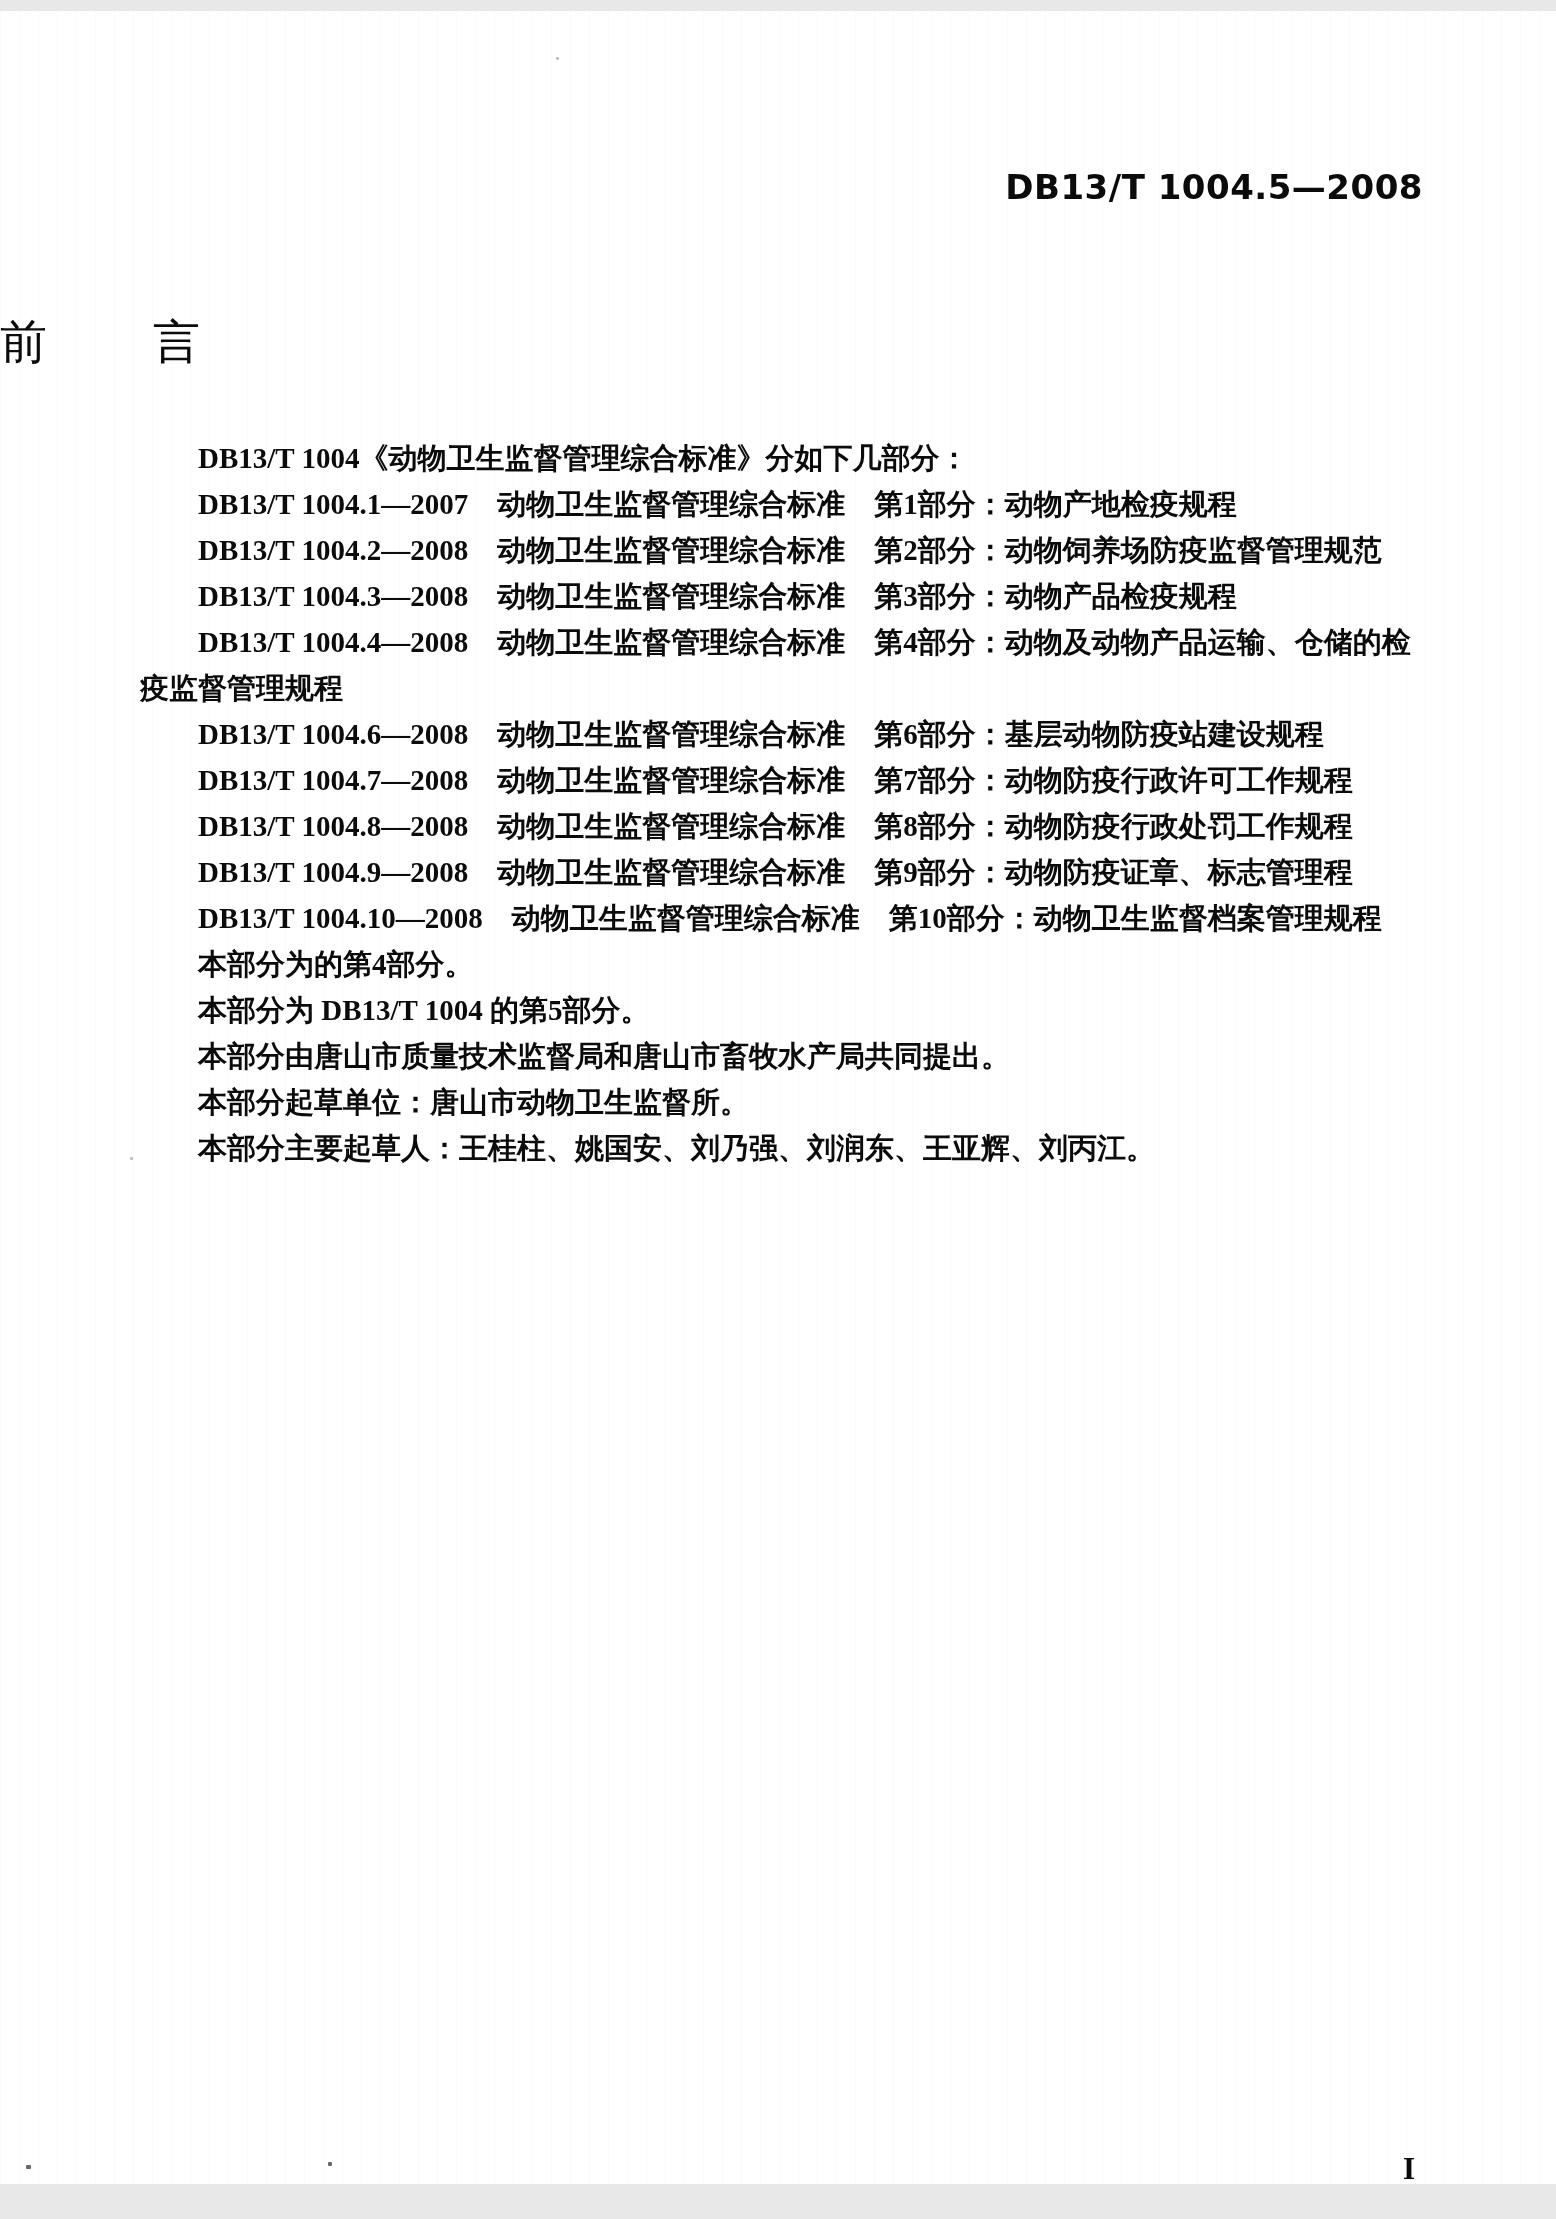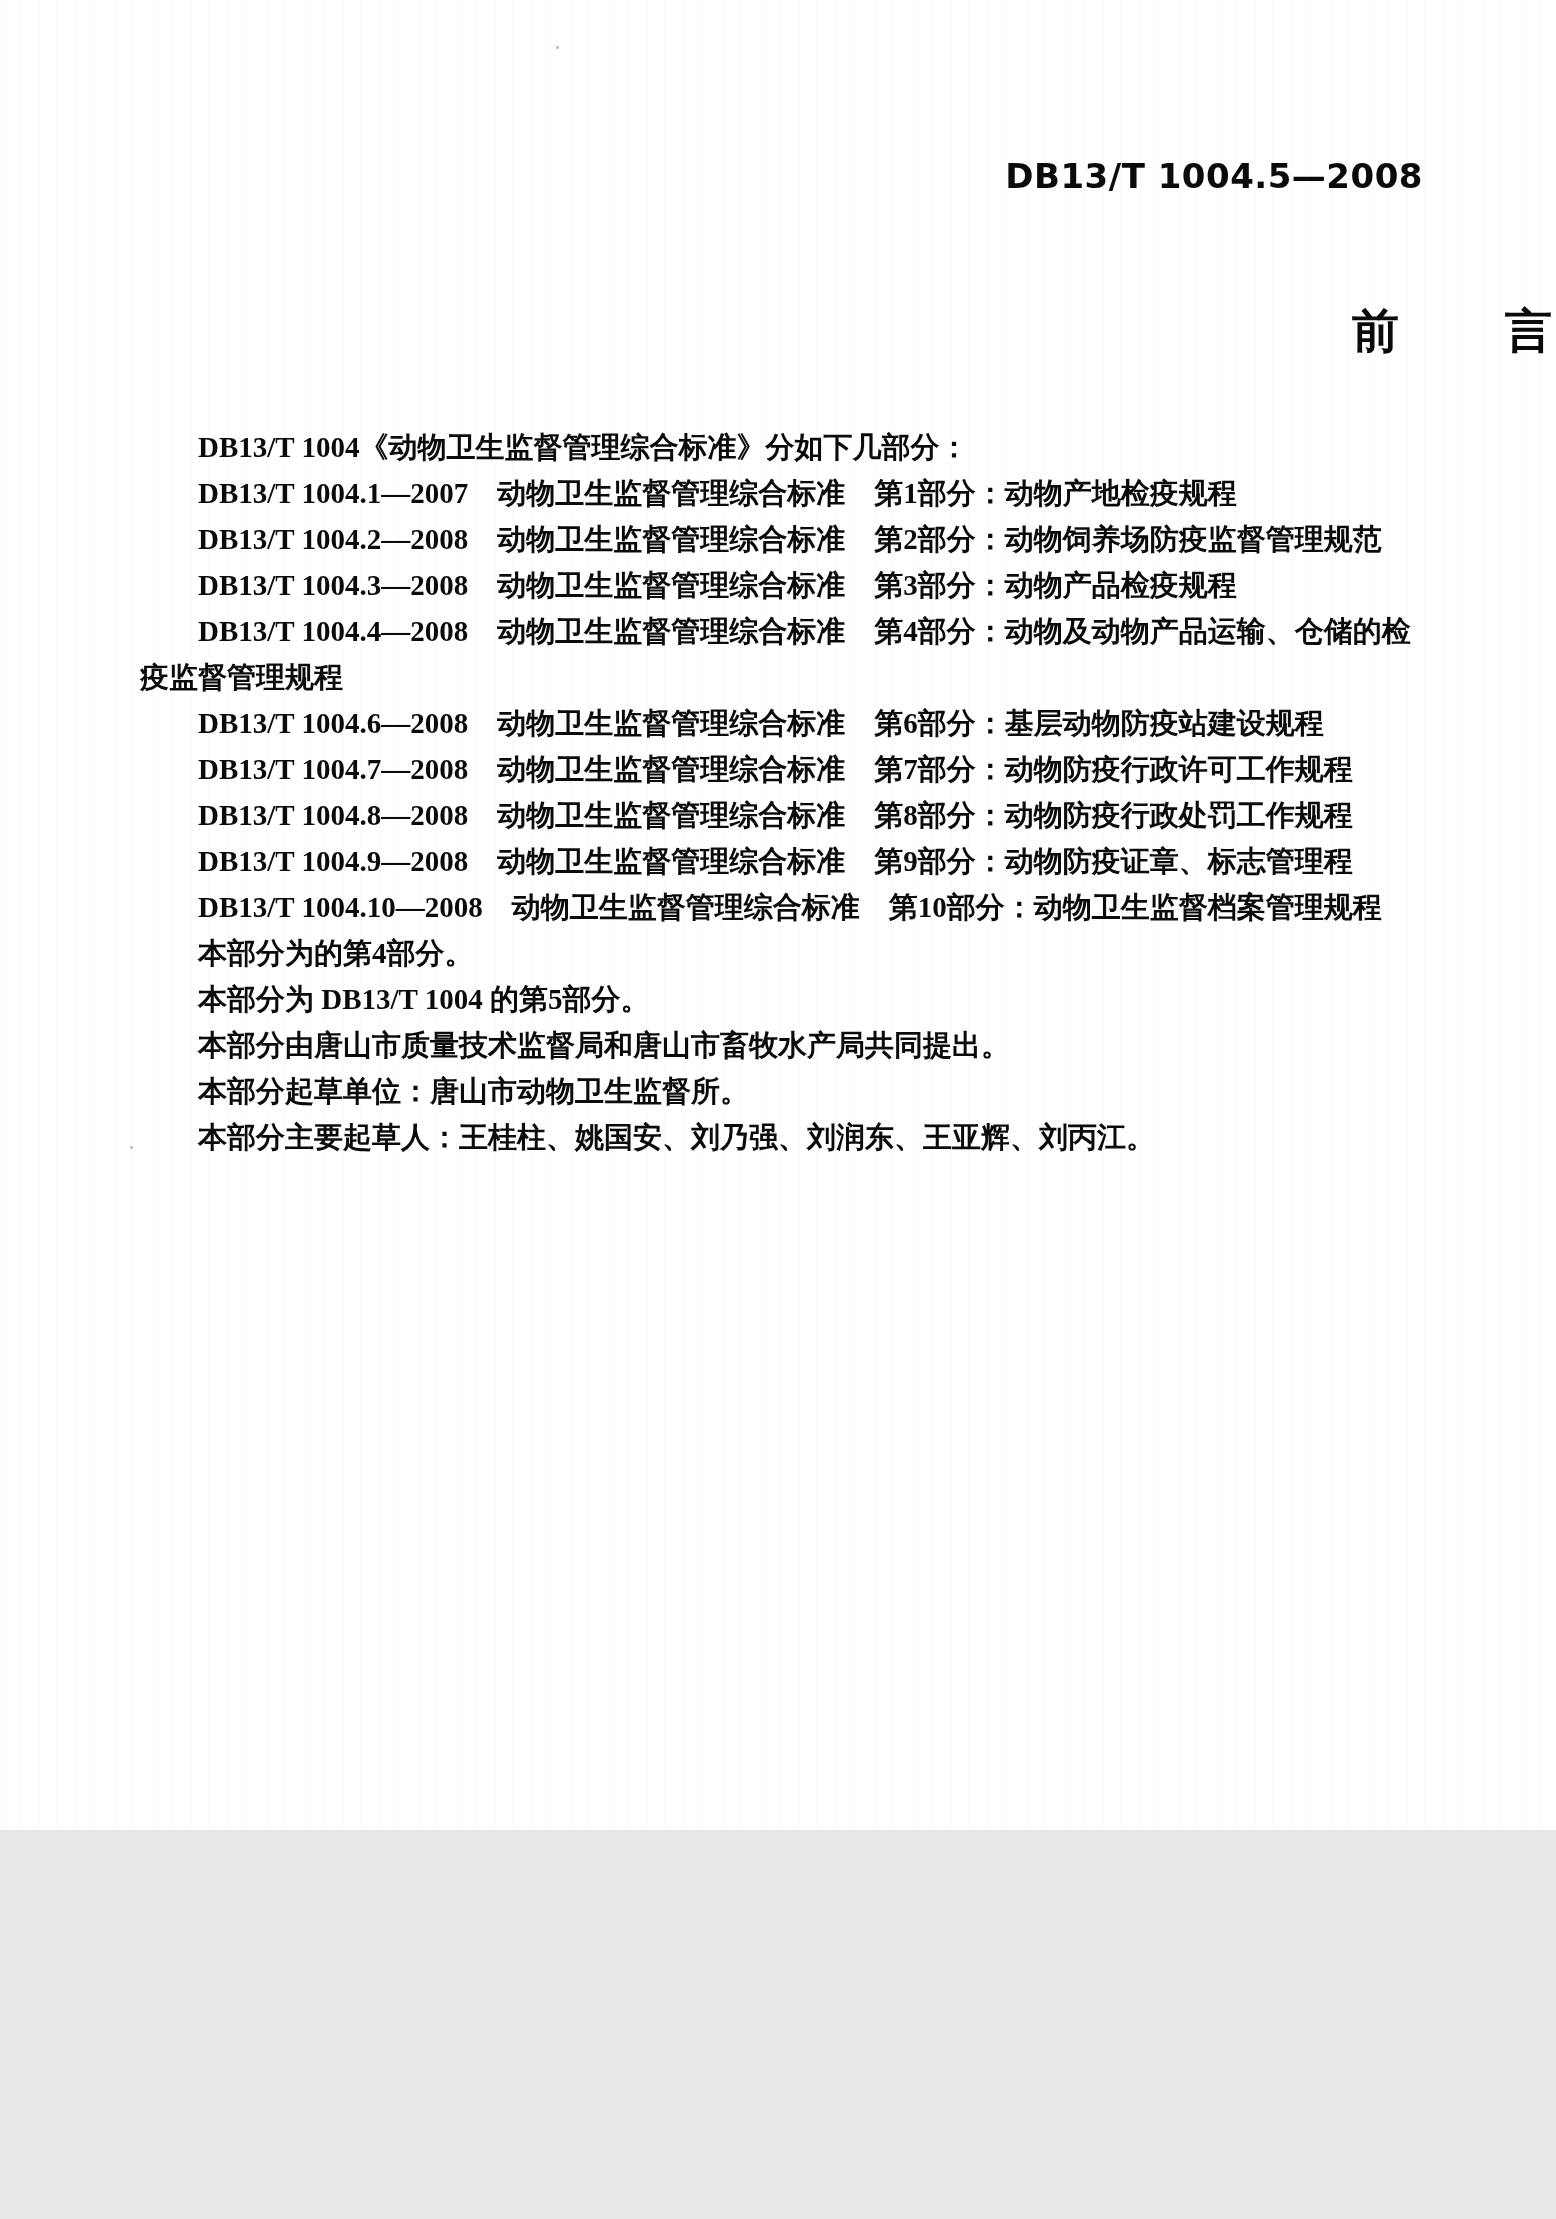--- a/index.html
+++ b/index.html
@@ -3,22 +3,22 @@
 <meta charset="utf-8">
 <style>
   html, body {
     margin: 0;
     padding: 0;
     background: #e8e8e8;
   }
   .page {
     position: relative;
     width: 1556px;
-    height: 1830px;
-    margin: 0 auto;
+    height: 2173px;
+    margin: 11px auto;
     background-color: #ffffff;
     
     background-image: repeating-linear-gradient(
       90deg,
       rgba(60,60,70,0.025) 0px,
       rgba(60,60,70,0.025) 1px,
       rgba(0,0,0,0) 1px,
       rgba(0,0,0,0) 19px
     );
     overflow: hidden;
@@ -33,24 +33,24 @@
     font-size: 34px;
     font-weight: 700;
     letter-spacing: 0.5px;
     white-space: nowrap;
   }
   .doc-title {
     position: absolute;
     top: 300px;
     left: 0;
     width: 100%;
-    text-align: right;
+    text-align: left;
     font-family: "DejaVu Sans", "Liberation Sans", sans-serif;
     font-size: 47px;
-    font-weight: 700;
+    font-weight: 400;
     letter-spacing: 4px;
   }
   .body-block {
     position: absolute;
     top: 424px;
     left: 140px;
     width: 1284px;
     font-size: 29px;
     font-weight: 700;
     line-height: 46px;

